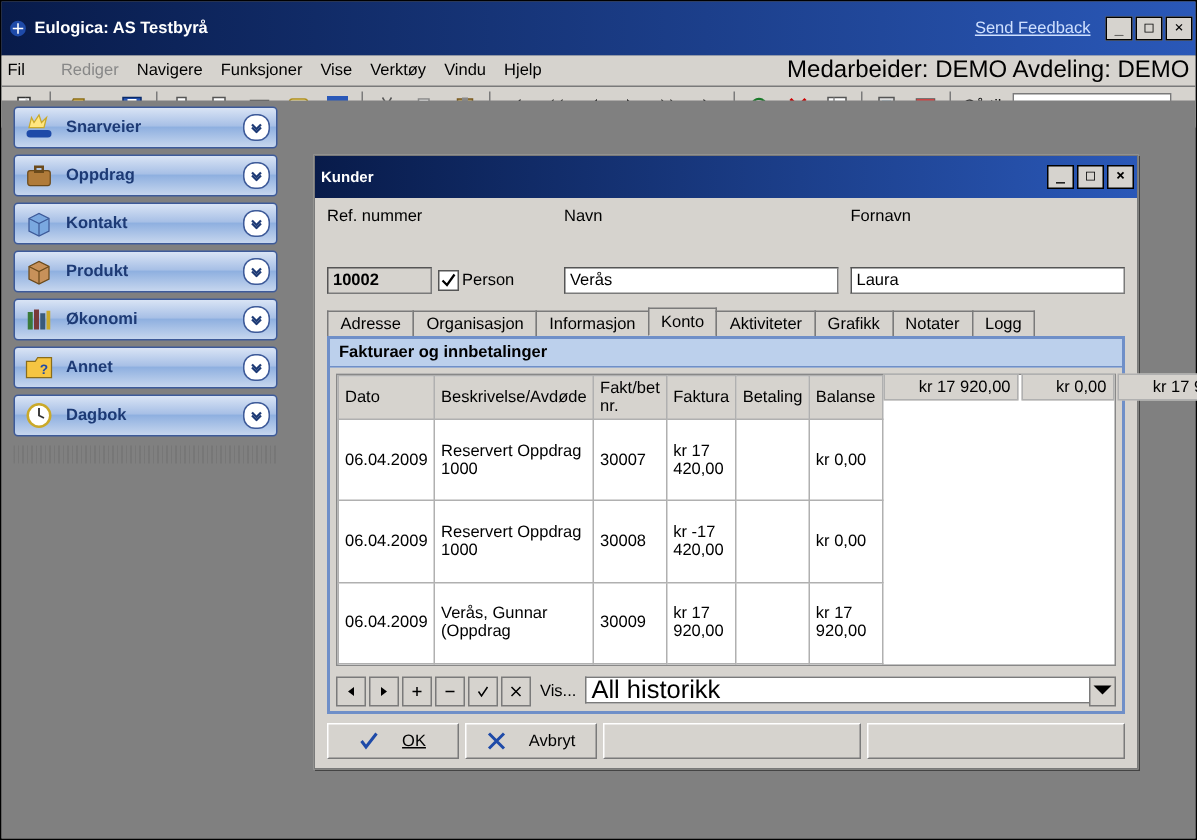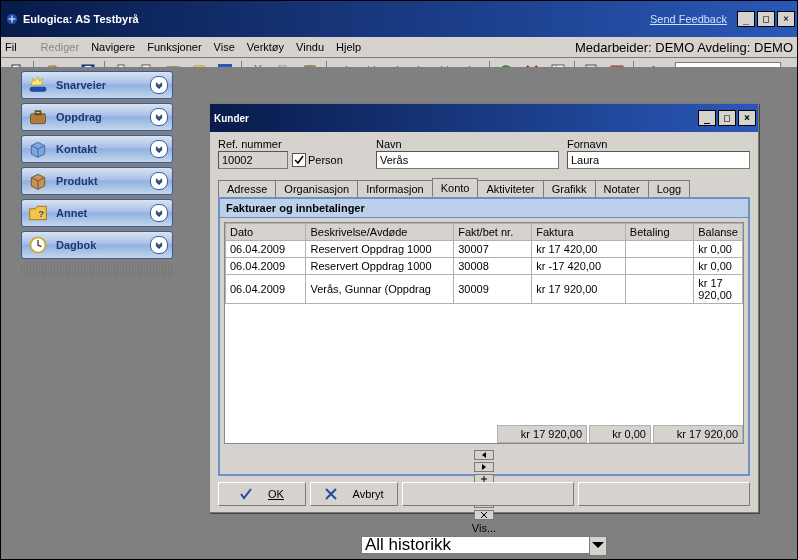--- a/index.html
+++ b/index.html
@@ -22,69 +22,69 @@
   .titlebar .ticon{width:14px;height:14px;display:inline-flex;align-items:center;justify-content:center;margin-right:4px;}
   .titlebar .ticon svg{width:14px;height:14px;}
   .titlebar .ttext{flex:none;font-weight:bold;}
   .titlebar .tspacer{flex:1;}
   .titlebar a{color:var(--link);text-decoration:underline;margin-right:8px;}
   .win-btn{width:16px;height:14px;background:var(--panel);border:1px solid #000;margin-left:2px;display:inline-flex;align-items:center;justify-content:center;font-family:monospace;font-size:10px;line-height:10px;color:#000;}
   
   .menubar{height:20px;background:var(--panel);display:flex;align-items:center;padding:0 4px;gap:12px;border-bottom:1px solid var(--border-dark);}
   .menubar .mi{color:#000;}
   .menubar .mi.disabled{color:#888;padding-left:12px;}
-  .menubar .right{margin-left:auto;color:#000;font-size:13px;}
+  .menubar .right{margin-left:auto;color:#000;font-size:16px;}
   
   .toolbar{height:26px;background:var(--panel);display:flex;align-items:center;padding:0 4px;gap:2px;border-bottom:1px solid var(--border-dark);}
   .toolbar .tb{width:22px;height:22px;display:inline-flex;align-items:center;justify-content:center;border:1px solid transparent;}
   .toolbar .sep{width:1px;height:20px;background:var(--border-dark);margin:0 2px;}
   .toolbar svg{width:16px;height:16px;}
   .toolbar .dd{width:10px;display:inline-flex;align-items:center;justify-content:center;}
   .toolbar .goto{display:flex;align-items:center;gap:4px;margin-left:4px;}
   .toolbar .goto input{width:100px;height:16px;border:1px solid var(--border-dark);font-size:11px;padding:0 2px;}
   
   .workspace{position:absolute;top:66px;left:0;right:0;bottom:0;background:#808080;}
   
-  .sidebar{position:absolute;top:4px;left:20px;width:152px;}
+  .sidebar{position:absolute;top:4px;left:8px;width:176px;}
   .side-item{height:26px;background:linear-gradient(to bottom,#d9e4f5 0%,#a8c0e6 45%,#8fb0e0 50%,#c6d6ee 100%);border:1px solid #3d5a99;border-radius:3px;margin-bottom:4px;display:flex;align-items:center;padding:0 4px;color:#1d3a75;font-weight:bold;}
   .side-item .sicon{width:24px;height:22px;display:inline-flex;align-items:center;justify-content:center;margin-right:6px;}
   .side-item .sicon svg{width:22px;height:20px;}
   .side-item .chev{width:16px;height:16px;border-radius:8px;background:#fff;border:1px solid #3d5a99;display:inline-flex;align-items:center;justify-content:center;margin-left:auto;}
   .side-item .chev svg{width:8px;height:8px;}
   .side-grip{height:12px;margin:6px 0 0 0; background:repeating-linear-gradient(90deg,#666 0 1px,transparent 1px 3px);opacity:.35;}
   
   .child{position:absolute;top:36px;left:208px;width:548px;height:408px;background:var(--panel);border:1px solid var(--border-dark);box-shadow:1px 1px 0 #444;display:flex;flex-direction:column;}
   .child .ctitle{height:28px;background:linear-gradient(to right,var(--titlebar-dark),var(--titlebar-light));color:#fff;display:flex;align-items:center;padding:0 2px 0 4px;font-size:10px;font-weight:bold;}
   .child .ctitle .tspacer{flex:1;}
   .cbody{flex:1;padding:6px 8px;display:flex;flex-direction:column;}
   
   .fields{display:flex;gap:8px;margin-bottom:4px;}
-  .fgroup{display:flex;flex-direction:column;}
+  .fgroup{display:flex;flex-direction:column;gap:27px;}
   .fgroup label{color:#000;margin-bottom:1px;}
   .input{height:18px;border:1px solid var(--border-dark);border-top-color:#555;border-left-color:#555;background:#fff;padding:0 3px;box-sizing:border-box;font-size:11px;}
-  .input.ro{background:var(--panel);}
+  .input.ro{background:var(--panel);font-weight:bold;}
   .chk{display:inline-flex;align-items:center;gap:2px;}
   .chk .box{width:12px;height:12px;border:1px solid #555;background:#fff;display:inline-flex;align-items:center;justify-content:center;}
   .chk .box svg{width:10px;height:10px;}
   
   .tabs{display:flex;align-items:center;height:20px;margin-top:4px;border-bottom:1px solid var(--border-dark);}
   .tab{padding:2px 8px;border:1px solid var(--border-dark);border-bottom:none;background:var(--panel);margin-right:-1px;position:relative;top:1px;}
   .tab.active{background:var(--panel);border-bottom:1px solid var(--panel);top:0;padding-top:3px;font-weight:normal;}
   
   .konto-panel{flex:1;border:2px solid var(--accent-blue);margin-top:-1px;background:var(--panel);display:flex;flex-direction:column;}
   .konto-head{background:var(--highlight);padding:3px 6px;font-weight:bold;color:#000;border-bottom:1px solid var(--accent-blue);}
-  .grid-wrap{margin:4px;border:1px solid #888;background:#fff;flex:1;display:flex;flex-direction:column;}
+  .grid-wrap{margin:4px;border:1px solid #888;background:#fff;flex:1;display:flex;flex-direction:row;}
   table.grid{width:100%;border-collapse:collapse;}
   table.grid th, table.grid td{border:1px solid #b0b0b0;padding:2px 4px;font-size:11px;background:#fff;}
   table.grid th{background:var(--panel);font-weight:normal;text-align:left;}
   table.grid th.rt, table.grid td.rt{text-align:left;}
   .grid-space{flex:1;background:#fff;border-top:none;}
   .totals{display:flex;justify-content:flex-end;gap:2px;margin-top:-1px;}
   .totals .tcell{width:90px;height:18px;border:1px solid #b0b0b0;background:var(--panel);text-align:right;padding:2px 4px;box-sizing:border-box;}
-  .gridnav{display:flex;align-items:center;height:22px;margin:2px 4px;gap:2px;flex-direction:column;}
+  .gridnav{display:flex;align-items:center;height:22px;margin:2px 4px;gap:2px;}
   .gridnav .nb{width:18px;height:18px;border:1px solid var(--border-dark);background:var(--panel);display:inline-flex;align-items:center;justify-content:center;}
   .gridnav .nb svg{width:8px;height:8px;}
   .gridnav label{margin:0 4px;}
   .gridnav .combo{flex:1;display:flex;}
   .gridnav .combo input{flex:1;height:18px;border:1px solid var(--border-dark);border-right:none;background:#fff;padding:0 3px;font-size:17px;box-sizing:border-box;}
   .gridnav .combo .cb{width:16px;height:18px;border:1px solid var(--border-dark);background:var(--panel);display:inline-flex;align-items:center;justify-content:center;}
   
   .btnrow{display:flex;gap:4px;margin-top:6px;}
   .btn{height:22px;min-width:70px;border:1px solid var(--border-dark);border-top-color:#fff;border-left-color:#fff;background:var(--panel);display:inline-flex;align-items:center;justify-content:center;gap:16px;padding:0 8px;}
   .btn.blank{flex:1;}
@@ -324,20 +324,37 @@
           </span>
       </div>
       <div class="side-item">
         <span class="sicon">
             <svg viewBox="0 0 24 24">
               <path d="M4 8l8-4 8 4v10l-8 4-8-4z" fill="#c7915a" stroke="#6b4a1b"></path>
               <path d="M4 8l8 4 8-4M12 12v10" stroke="#6b4a1b" fill="none"></path>
             </svg>
           </span>
         <span>Produkt</span>
+        <span class="chev">
+            <svg viewBox="0 0 8 8">
+              <path d="M1 2l3 3 3-3" fill="none" stroke="#1d3a75" stroke-width="1.5"></path>
+              <path d="M1 4l3 3 3-3" fill="none" stroke="#1d3a75" stroke-width="1.5"></path>
+            </svg>
+          </span>
+      </div>
+      <div class="side-item">
+        <span class="sicon">
+            <svg viewBox="0 0 24 24">
+              <rect x="3" y="6" width="4" height="14" fill="#3a7a3a"></rect>
+              <rect x="8" y="4" width="4" height="16" fill="#7a3a3a"></rect>
+              <rect x="13" y="7" width="4" height="13" fill="#3a5a7a"></rect>
+              <rect x="18" y="5" width="3" height="15" fill="#caa92a"></rect>
+            </svg>
+          </span>
+        <span>Økonomi</span>
         <span class="chev">
             <svg viewBox="0 0 8 8">
               <path d="M1 2l3 3 3-3" fill="none" stroke="#1d3a75" stroke-width="1.5"></path>
               <path d="M1 4l3 3 3-3" fill="none" stroke="#1d3a75" stroke-width="1.5"></path>
             </svg>
           </span>
       </div>
       <div class="side-item">
         <span class="sicon">
             <svg viewBox="0 0 24 24">

